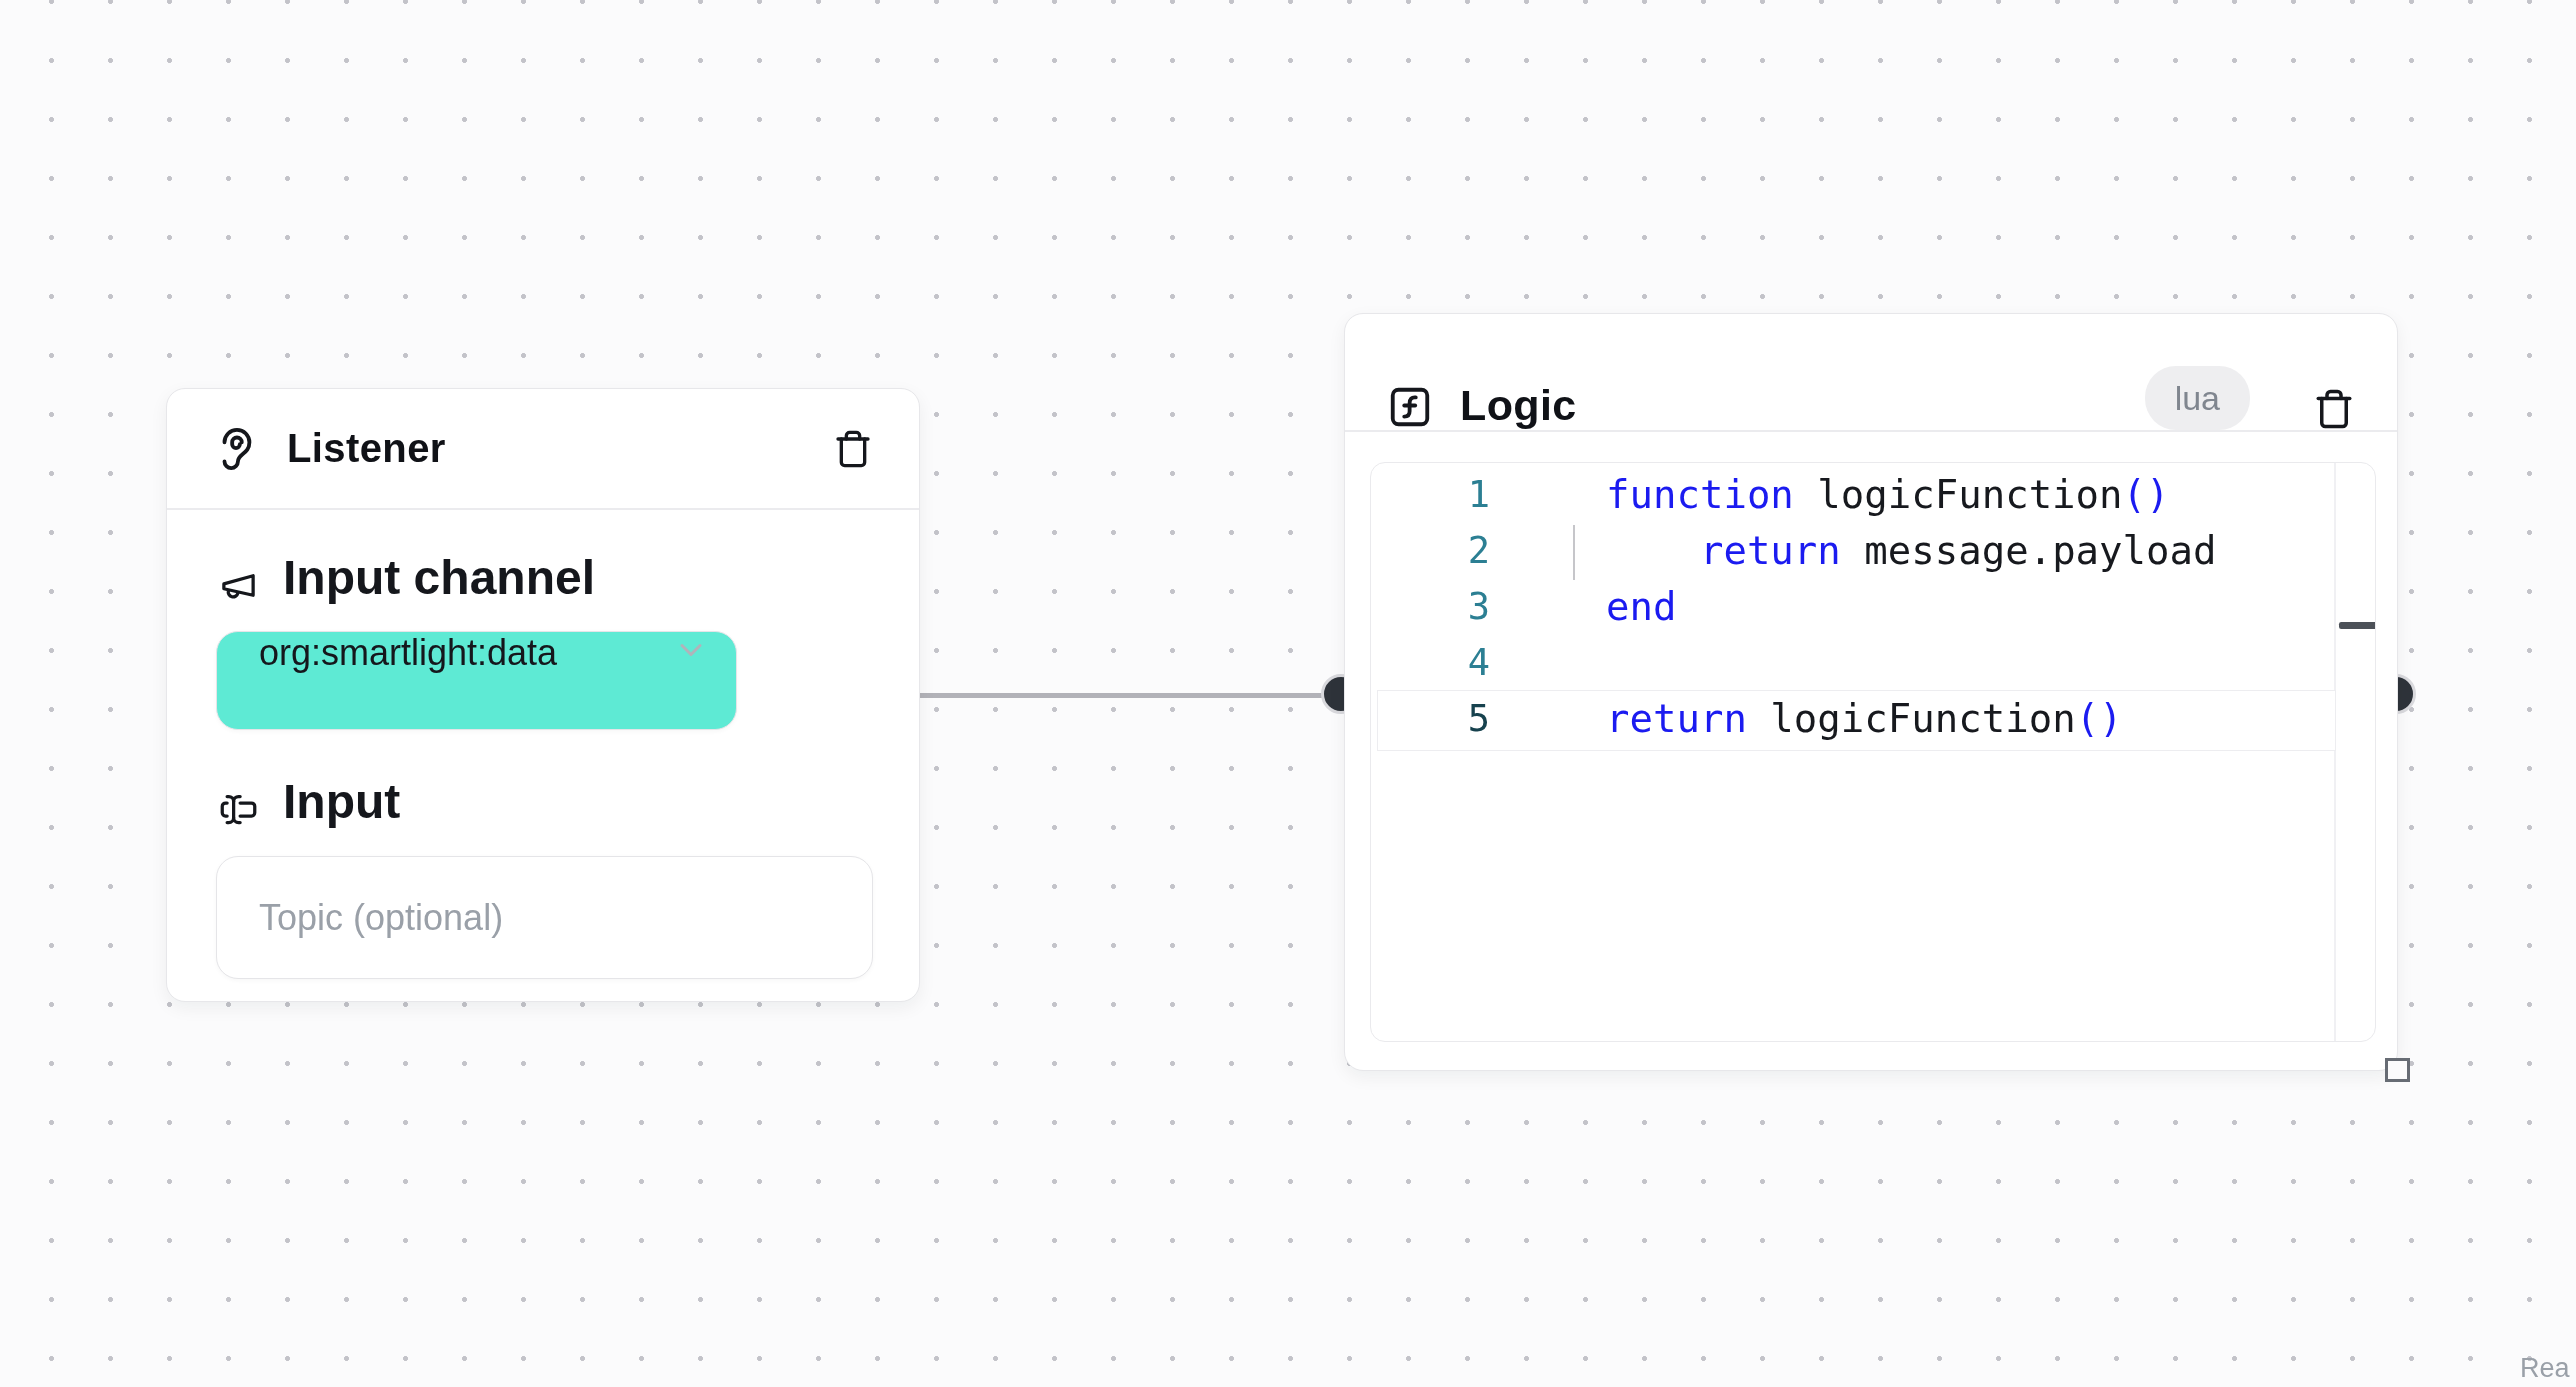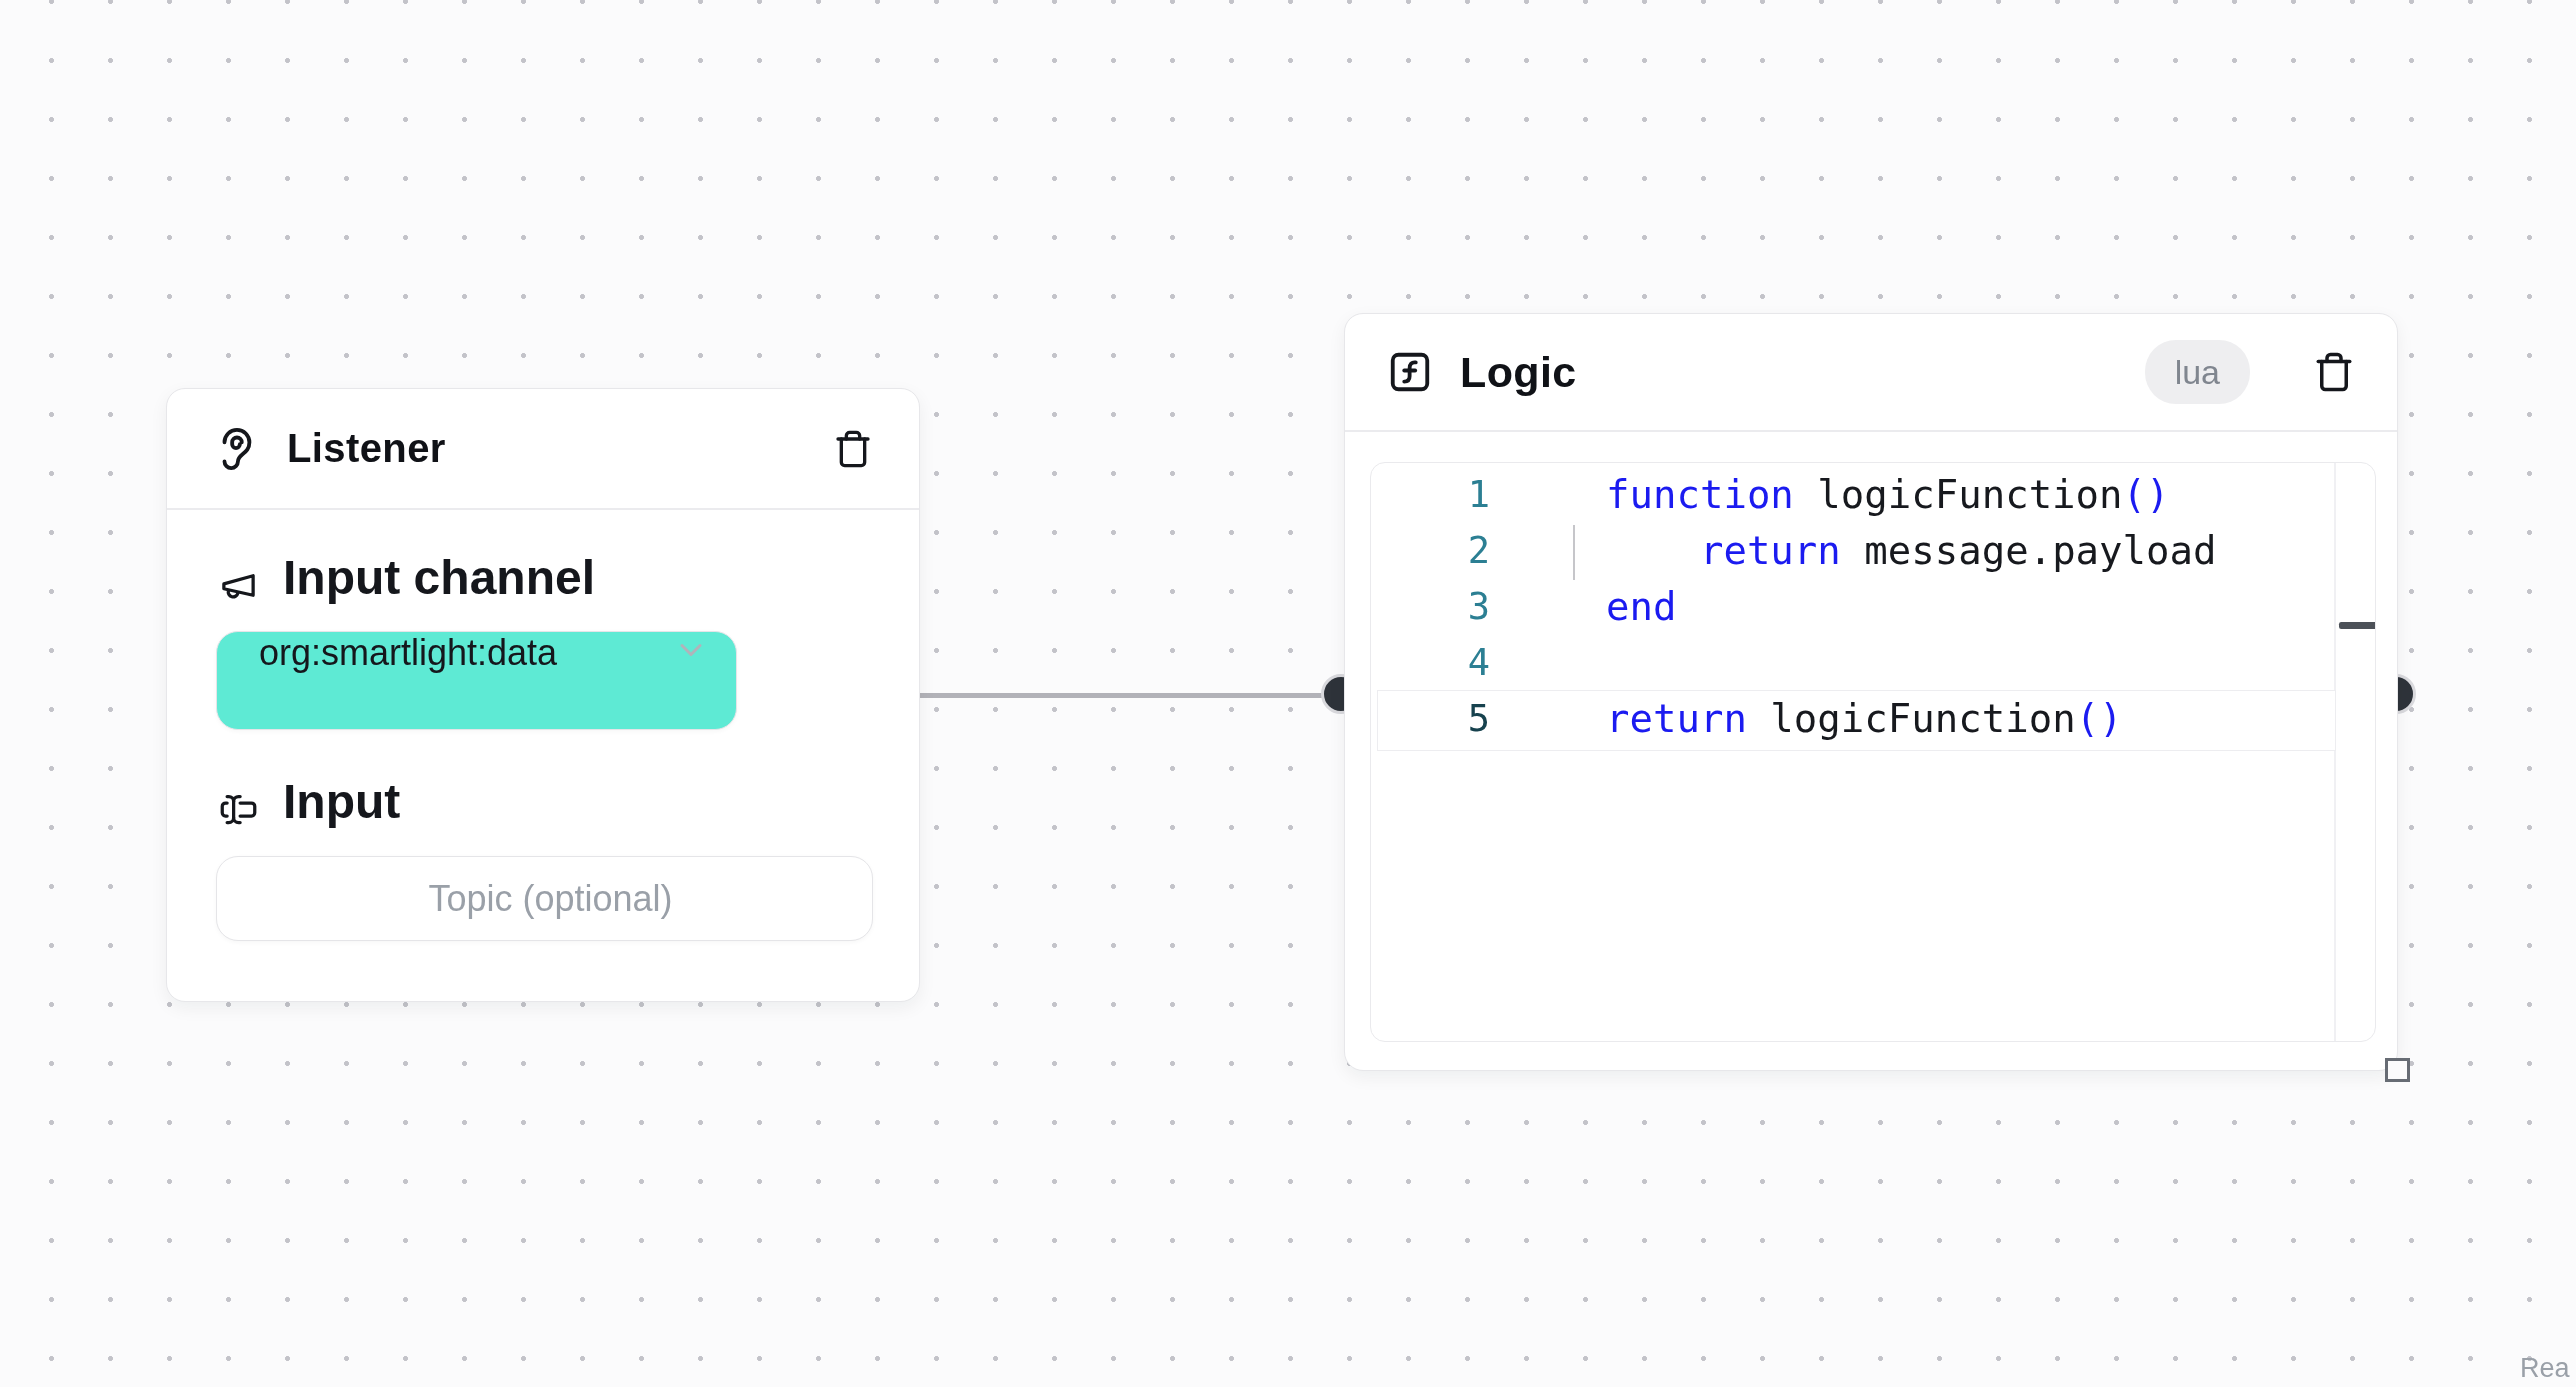--- a/index.html
+++ b/index.html
@@ -60,31 +60,30 @@
   .select{
     position:absolute;left:49px;top:242px;width:521px;height:99px;
     border:1.5px solid #e5e5e8;border-radius:22px;background:#5eead4;
     display:flex;align-items:flex-start;box-sizing:border-box;
     padding:0 27px 0 42px;cursor:pointer;
     box-shadow:0 1.5px 4.4px rgba(25,28,40,.03);
   }
   .select-value{font-size:36px;color:#15171c;}
   .select .chev{margin-left:auto;width:36px;height:36px;color:#b0b4ba;display:inline-flex;}
   .text-input{
-    position:absolute;left:49px;top:467px;width:657px;height:85px;
+    position:absolute;left:49px;top:467px;width:657px;height:123px;
     border:1.5px solid #e5e5e8;border-radius:22px;background:#fff;
     box-sizing:border-box;padding:0 30px 0 42px;outline:none;
     font-family:"Liberation Sans",sans-serif;font-size:36px;color:#15171c;
     box-shadow:0 1.5px 4.4px rgba(25,28,40,.03);
-    text-align:center;
   }
   .text-input::placeholder{color:#9aa0a8;opacity:1;}
   
   .logic{left:1344px;top:313px;width:1054px;height:758px;}
-  .logic .node-header{height:116px;padding:0 42px;gap:27px;}
+  .logic .node-header{height:116px;padding:0 42px;gap:27px;align-items:flex-end;}
   .logic .node-title{font-size:43px;}
   .logic .head-icon{width:46px;height:46px;}
   .logic .trash-btn{margin-left:36px;width:42px;height:42px;}
   .logic .divider{top:116px;}
   .lang-badge{
     margin-left:auto;background:#eeeef0;color:#80868f;
     font-size:34px;line-height:1;padding:15px 30px;border-radius:31px;
   }
   
   .editor{

